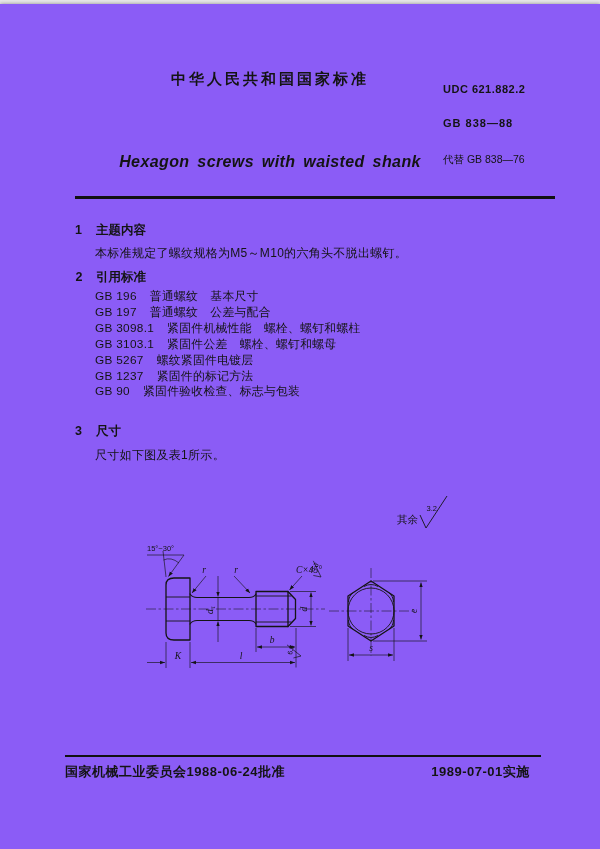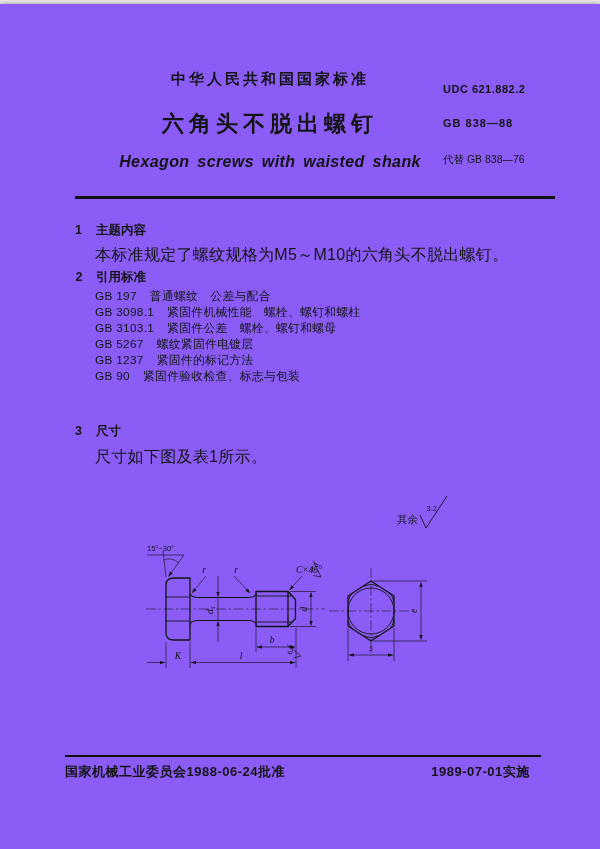--- a/index.html
+++ b/index.html
@@ -13,21 +13,21 @@
   .title-en{top:149px;font-size:16px;font-weight:bold;letter-spacing:.4px;word-spacing:3px;font-style:italic;}
   .hdr-right{left:443px;width:140px;text-align:left;}
   .udc{top:79px;font-size:11px;font-weight:bold;letter-spacing:.5px;}
   .gbcode{top:113px;font-size:11px;font-weight:bold;letter-spacing:1px;}
   .supersedes{top:149px;font-size:10.5px;}
   .rule{background:#111;}
   .rule1{top:192px;left:75px;width:480px;height:3px;}
   .rule2{top:751px;left:65px;width:476px;height:2px;}
   .sec-head{left:75px;font-size:12.5px;font-weight:bold;}
   .sec-head .no{display:inline-block;min-width:8px;margin-right:13px;}
-  .sec-body{left:95px;font-size:16px;letter-spacing:.3px;}
+  .sec-body{left:95px;font-size:12px;letter-spacing:.3px;}
   .s1h{top:218px;} .s1b{top:241px;}
   .s2h{top:265px;text-align:center;}
   .reflist{top:285px;left:95px;font-size:11.8px;line-height:15.9px;letter-spacing:.3px;}
   .ref-row .code{margin-right:13px;white-space:pre;}
   .s3h{top:419px;} .s3b{top:443px;}
   .footer{top:759px;font-size:13px;font-weight:bold;letter-spacing:.5px;}
   .f-left{left:65px;}
   .f-right{left:420px;width:121px;text-align:center;}
   
   svg{position:absolute;left:128px;top:478px;}
@@ -39,35 +39,35 @@
   .sm{font-family:"Liberation Sans","DejaVu Sans",sans-serif;font-style:normal;font-size:7.5px;fill:#141414;}
   .zh{font-family:"Liberation Sans","DejaVu Sans",sans-serif;font-size:10.5px;fill:#141414;}
 </style>
 </head>
 <body>
 
 <div class="page">
 
   <div class="abs hdr-col banner">中华人民共和国国家标准</div>
   <div class="abs hdr-right udc">UDC 621.882.2</div>
-  <div class="abs hdr-col title-zh">六角头不脱出螺钉</div>
   <div class="abs hdr-right gbcode">GB 838—88</div>
   <div class="abs hdr-col title-en">Hexagon screws with waisted shank</div>
   <div class="abs hdr-right supersedes">代替 GB 838—76</div>
   <div class="abs rule rule1"></div>
 
   <div class="abs sec-head s1h">
     <span class="no">1</span><span>主题内容</span>
   </div>
   <div class="abs sec-body s1b">本标准规定了螺纹规格为M5～M10的六角头不脱出螺钉。</div>
 
   <div class="abs sec-head s2h">
     <span class="no">2</span><span>引用标准</span>
   </div>
   <div class="abs reflist">
+    <div class="ref-row"><span class="code">GB 196</span><span>普通螺纹　基本尺寸</span></div>
     <div class="ref-row"><span class="code">GB 197</span><span>普通螺纹　公差与配合</span></div>
     <div class="ref-row"><span class="code">GB 3098.1</span><span>紧固件机械性能　螺栓、螺钉和螺柱</span></div>
     <div class="ref-row"><span class="code">GB 3103.1</span><span>紧固件公差　螺栓、螺钉和螺母</span></div>
     <div class="ref-row"><span class="code">GB 5267</span><span>螺纹紧固件电镀层</span></div>
     <div class="ref-row"><span class="code">GB 1237</span><span>紧固件的标记方法</span></div>
     <div class="ref-row"><span class="code">GB 90</span><span>紧固件验收检查、标志与包装</span></div>
   </div>
 
   <div class="abs sec-head s3h">
     <span class="no">3</span><span>尺寸</span>

